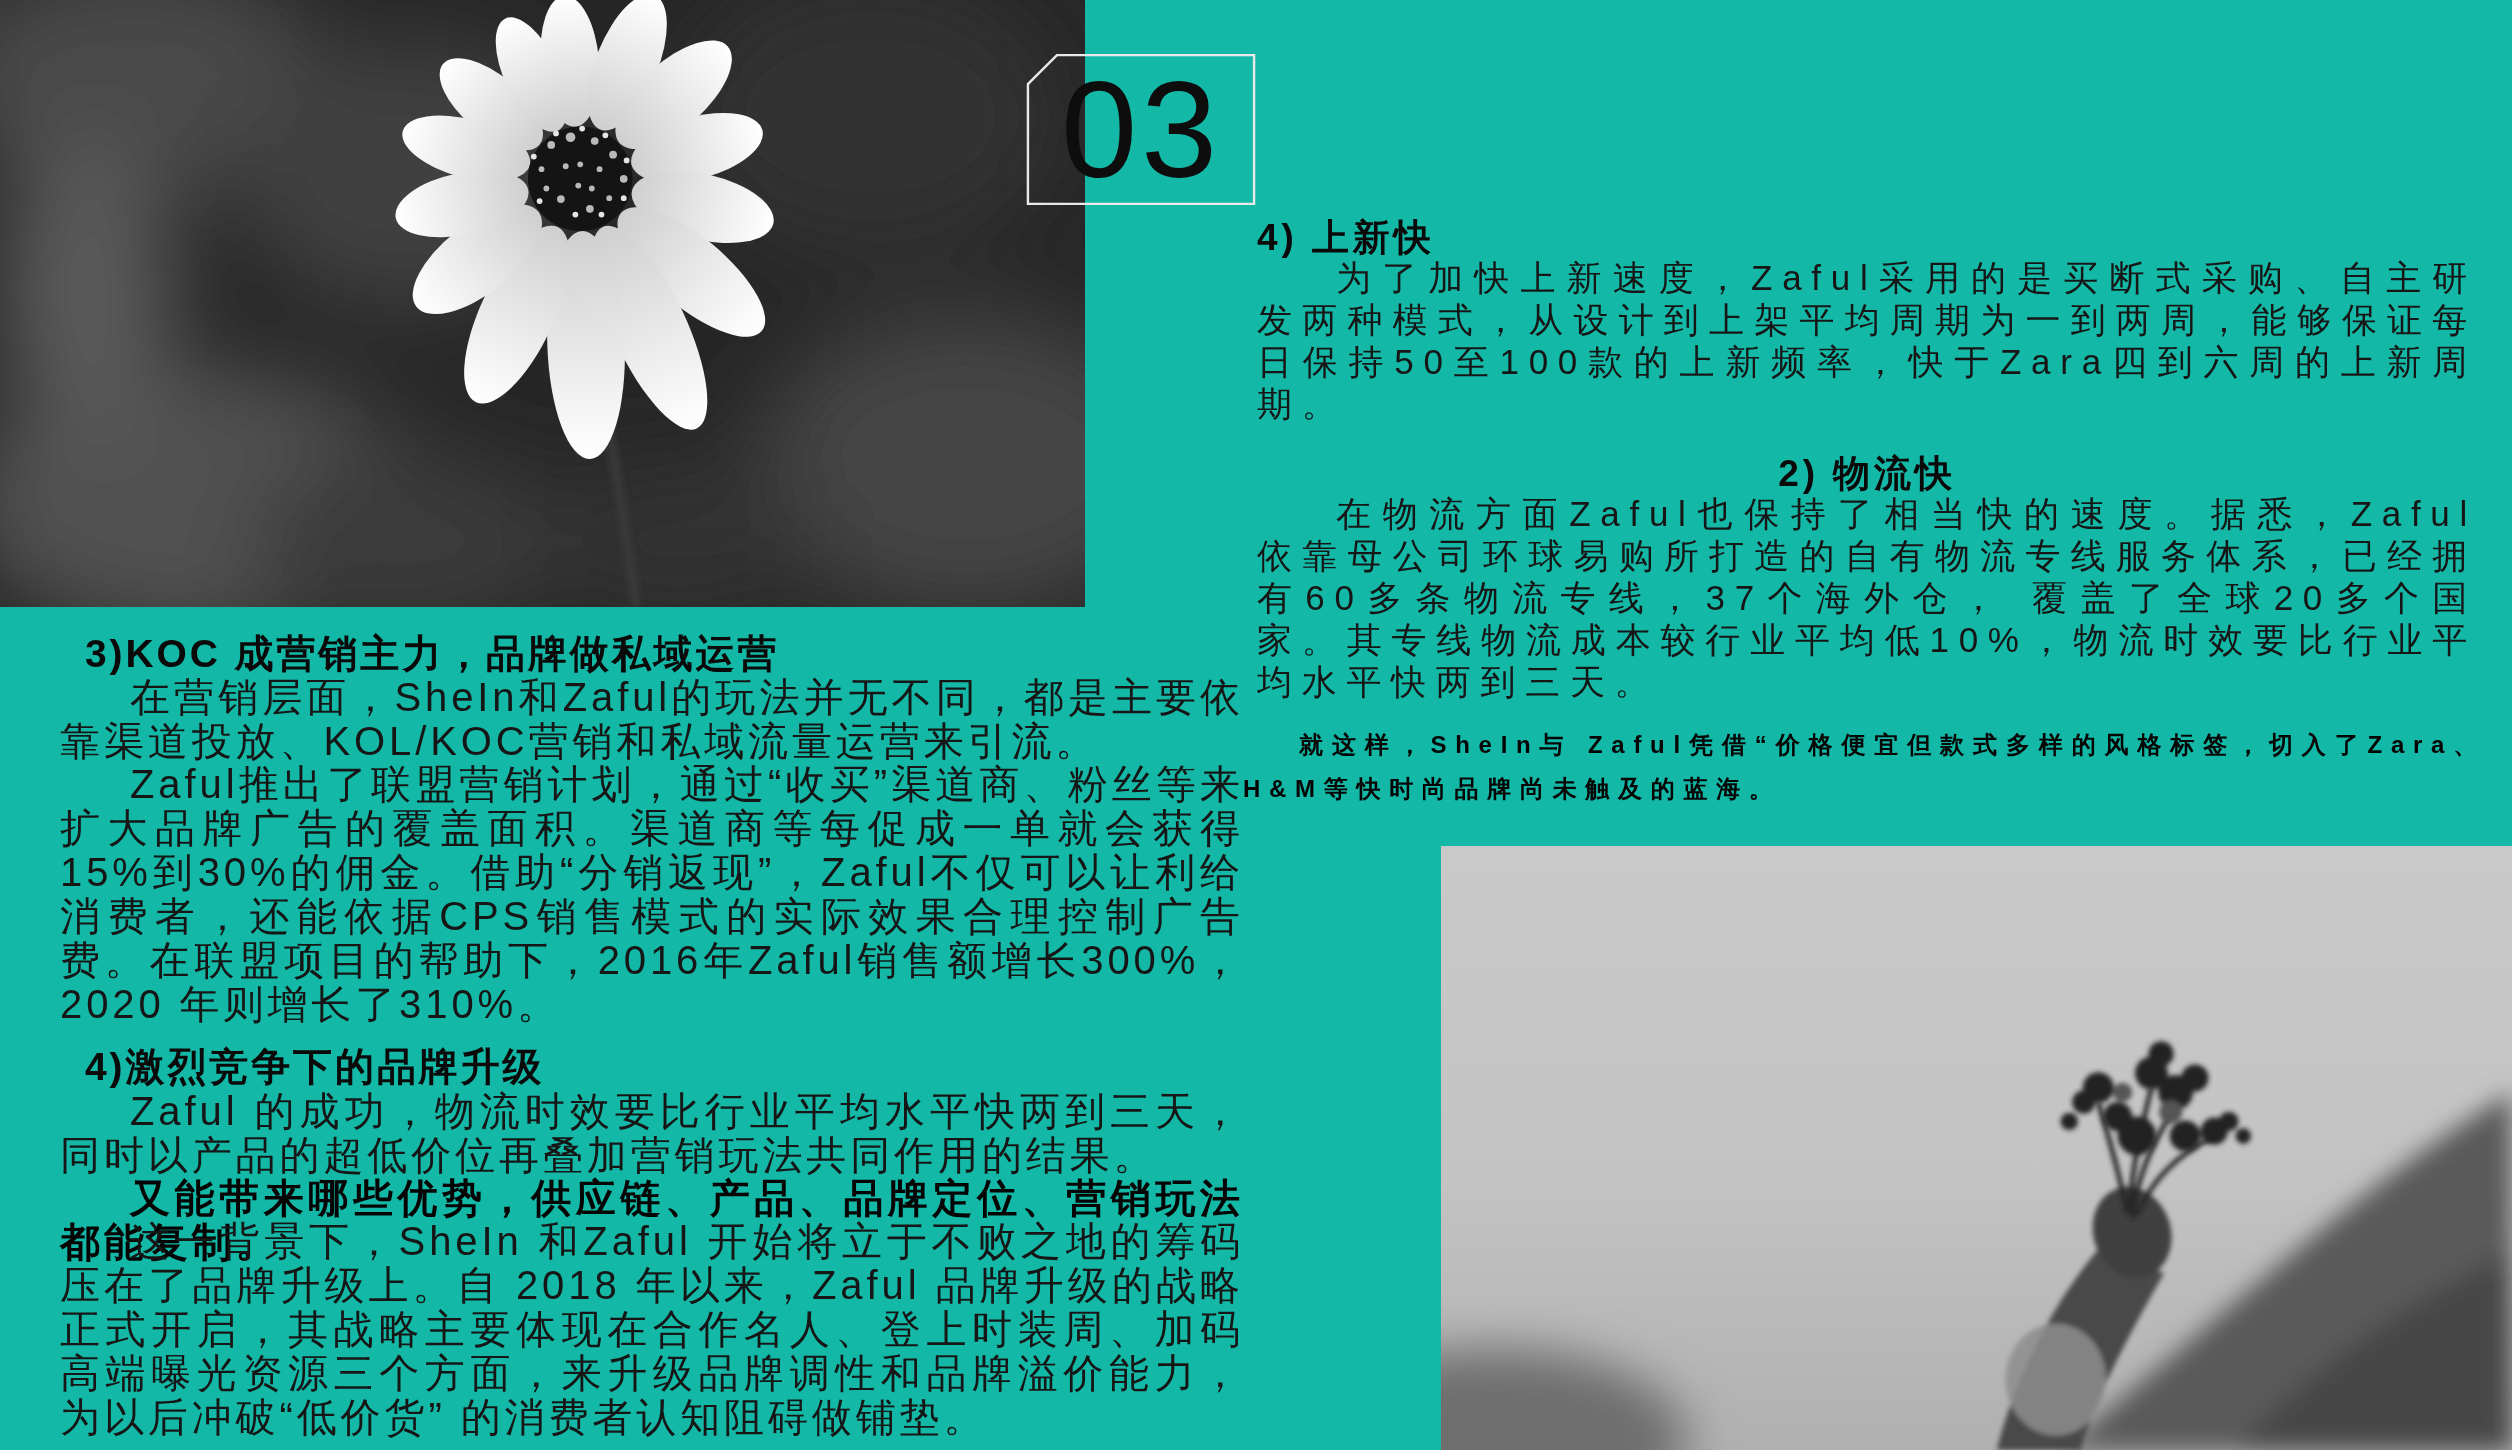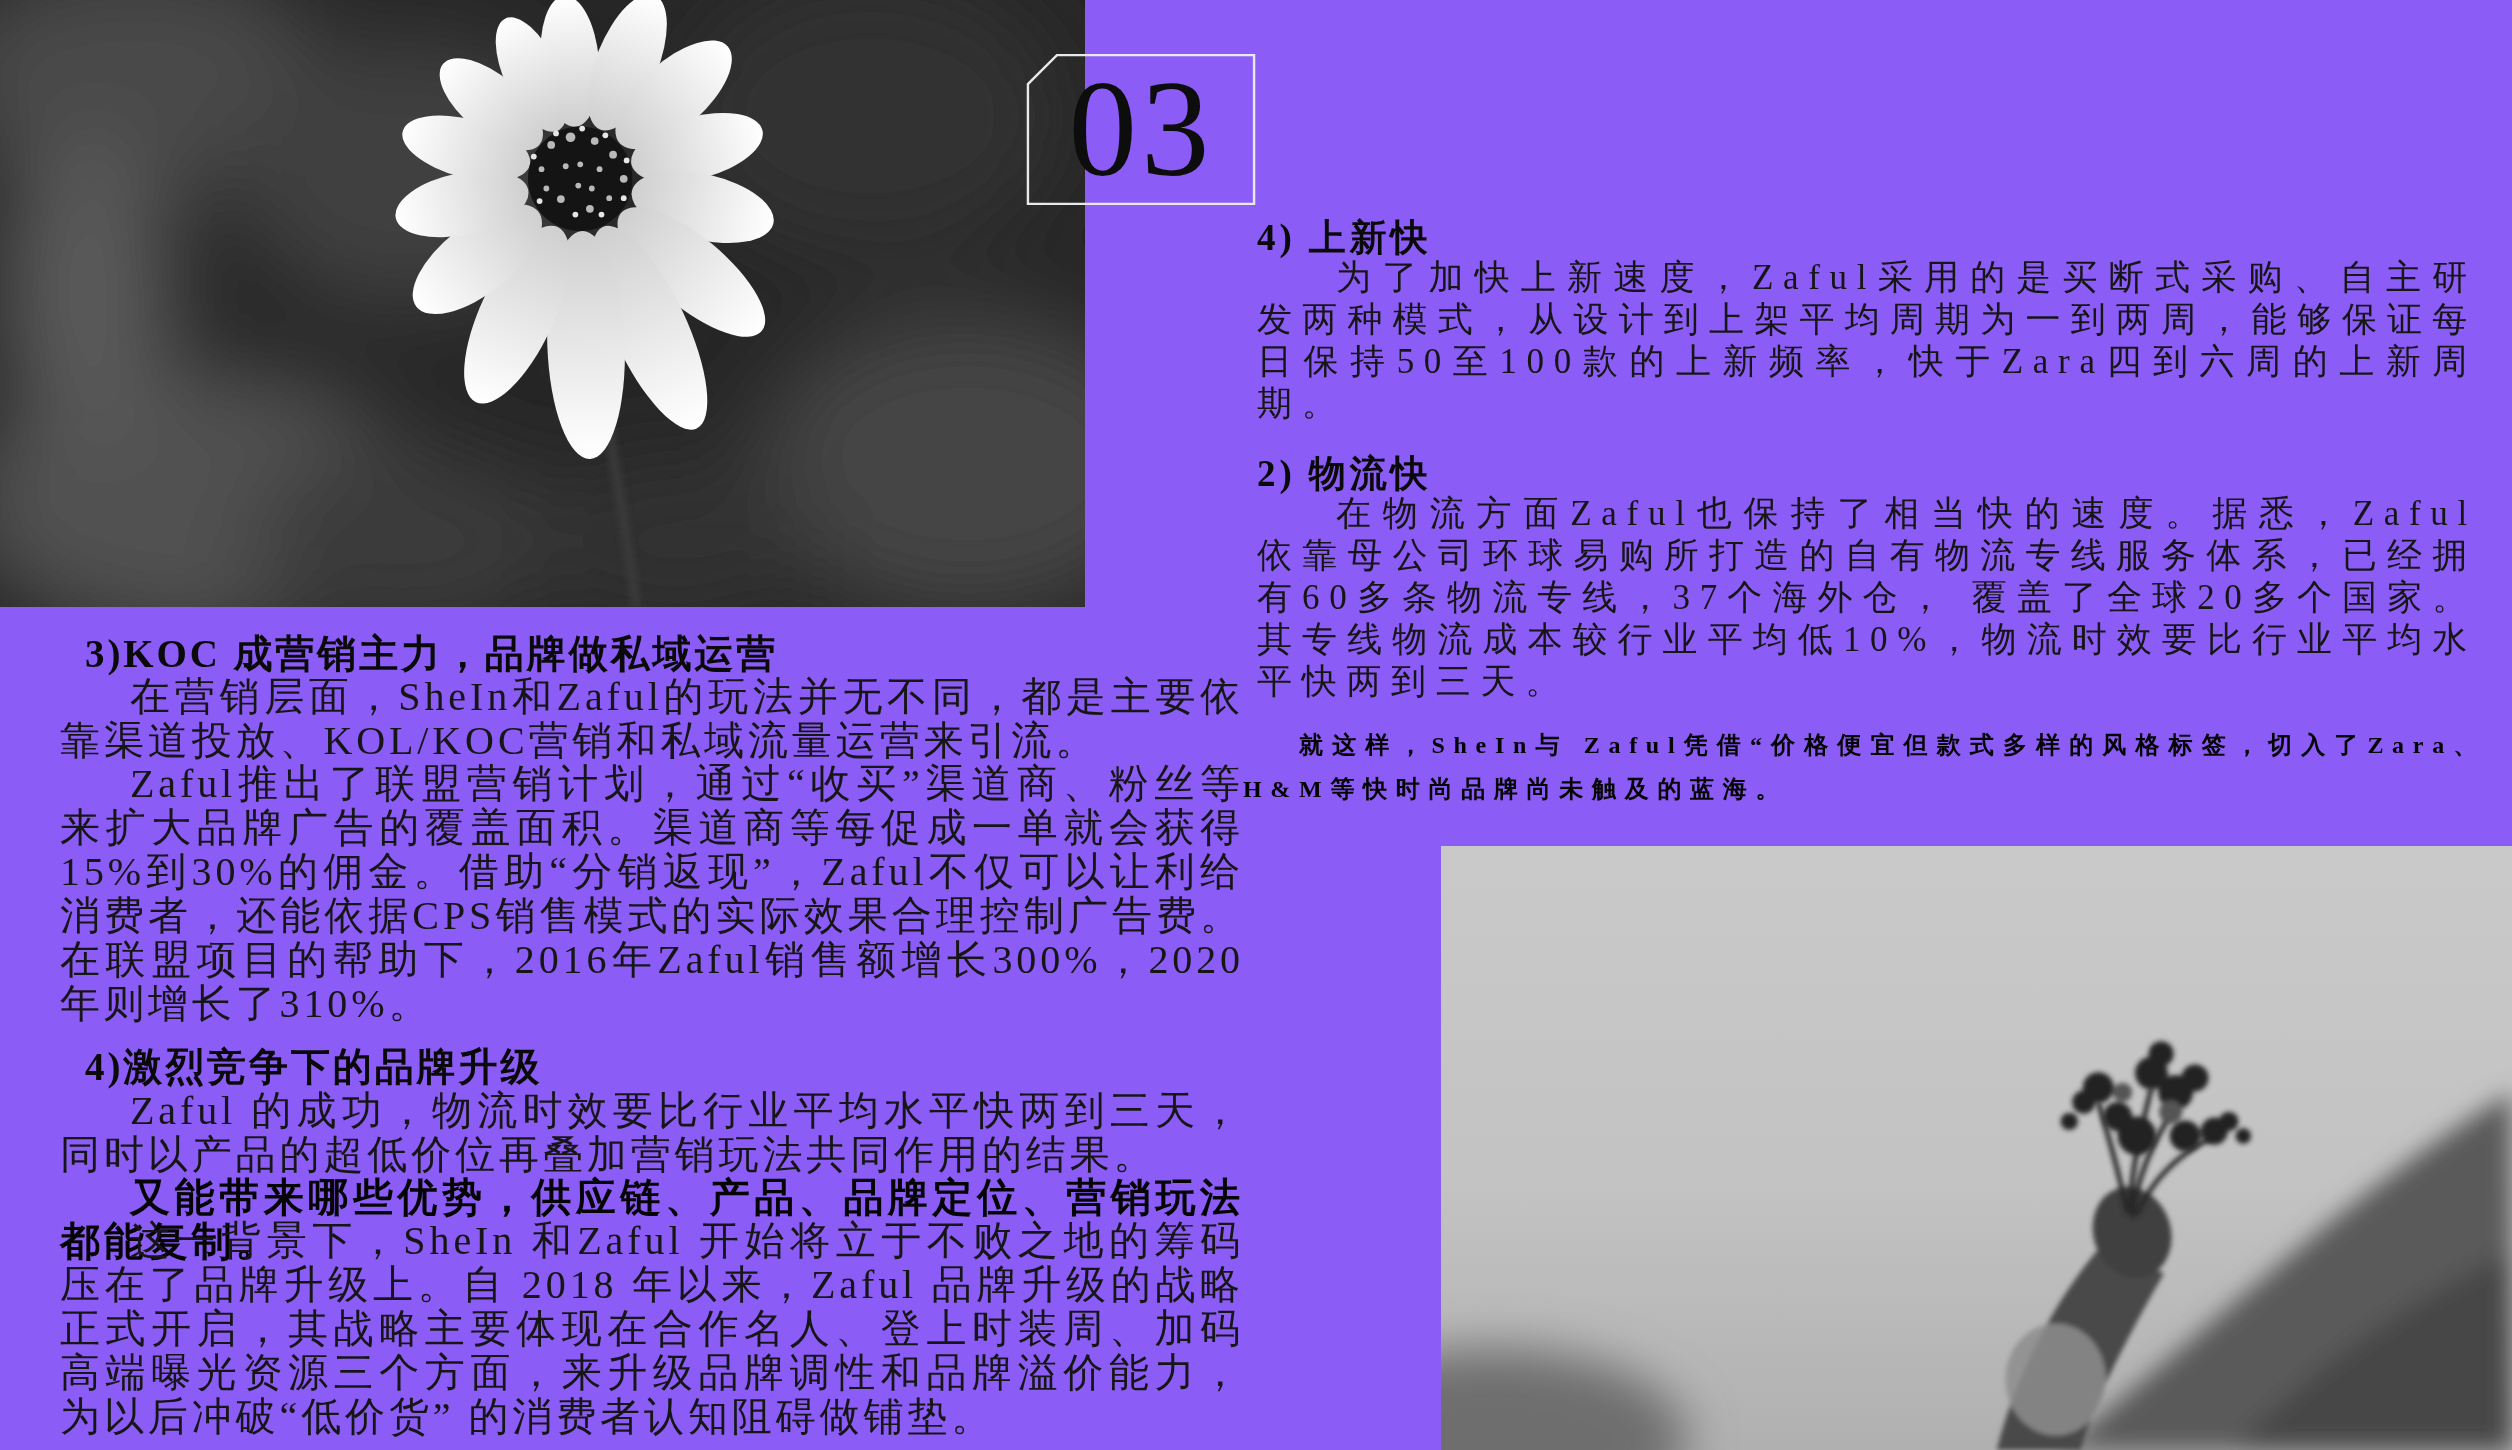--- a/index.html
+++ b/index.html
@@ -1,21 +1,21 @@
 <!DOCTYPE html>
 <html><head>
 <meta charset="utf-8">
 <style>
   html,body{margin:0;padding:0;background:#ffffff;}
   .page{
     position:relative;
     width:2512px;height:1450px;
-    background:#8b5cf6;
+    background:#14b8a6;
     overflow:hidden;
-    font-family:Liberation Serif, serif;
+    font-family:Liberation Sans, sans-serif;
     color:#111111;
   }
   .abs{position:absolute;}
 
   
   .photo-flower{left:0;top:0;width:1085px;height:607px;}
   .photo-hand{left:1441px;top:846px;width:1071px;height:604px;}
   .photo-flower svg,.photo-hand svg{display:block;width:100%;height:100%;}
 
   
@@ -31,21 +31,21 @@
   
   .page-title{
     left:1252px;top:23px;width:1112px;
     text-align:center;font-weight:bold;
     font-size:44px;line-height:52px;letter-spacing:5.8px;color:#0a0a0a;
   }
 
   
   .r-head{left:1257px;width:1220px;font-size:37px;font-weight:bold;letter-spacing:3.9px;color:#0a0a0a;}
   .r-head-1{top:213px;}
-  .r-head-2{top:449px;}
+  .r-head-2{top:449px;text-align:center;}
   .r-body{
     left:1257px;width:1220px;
     font-size:35px;line-height:42px;letter-spacing:9.7px;
     text-align:justify;text-indent:79px;color:#161616;
   }
   .r-body-1{top:257px;}
   .r-body-2{top:493px;}
   .r-conclusion{
     left:1243px;top:723px;width:1243px;
     font-size:24px;line-height:44px;letter-spacing:8.7px;

